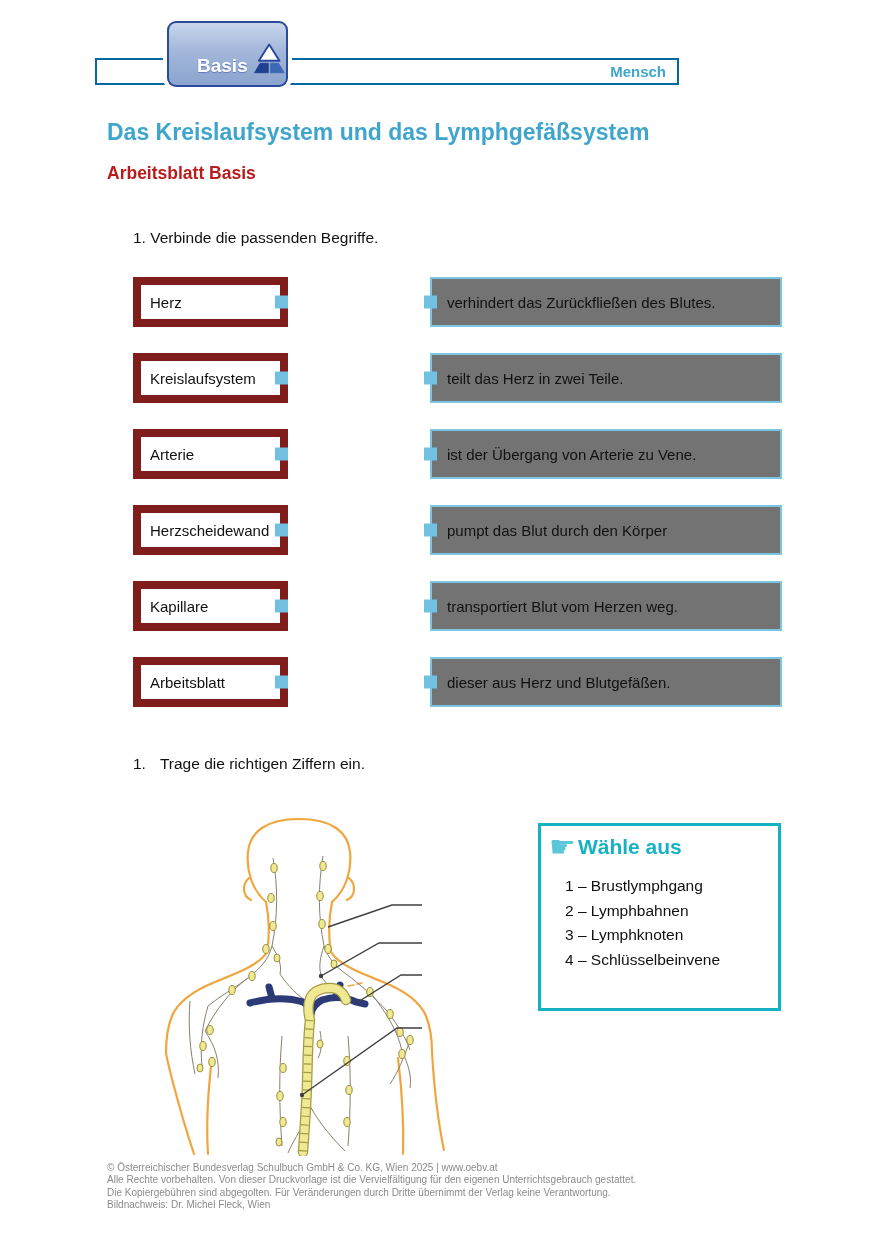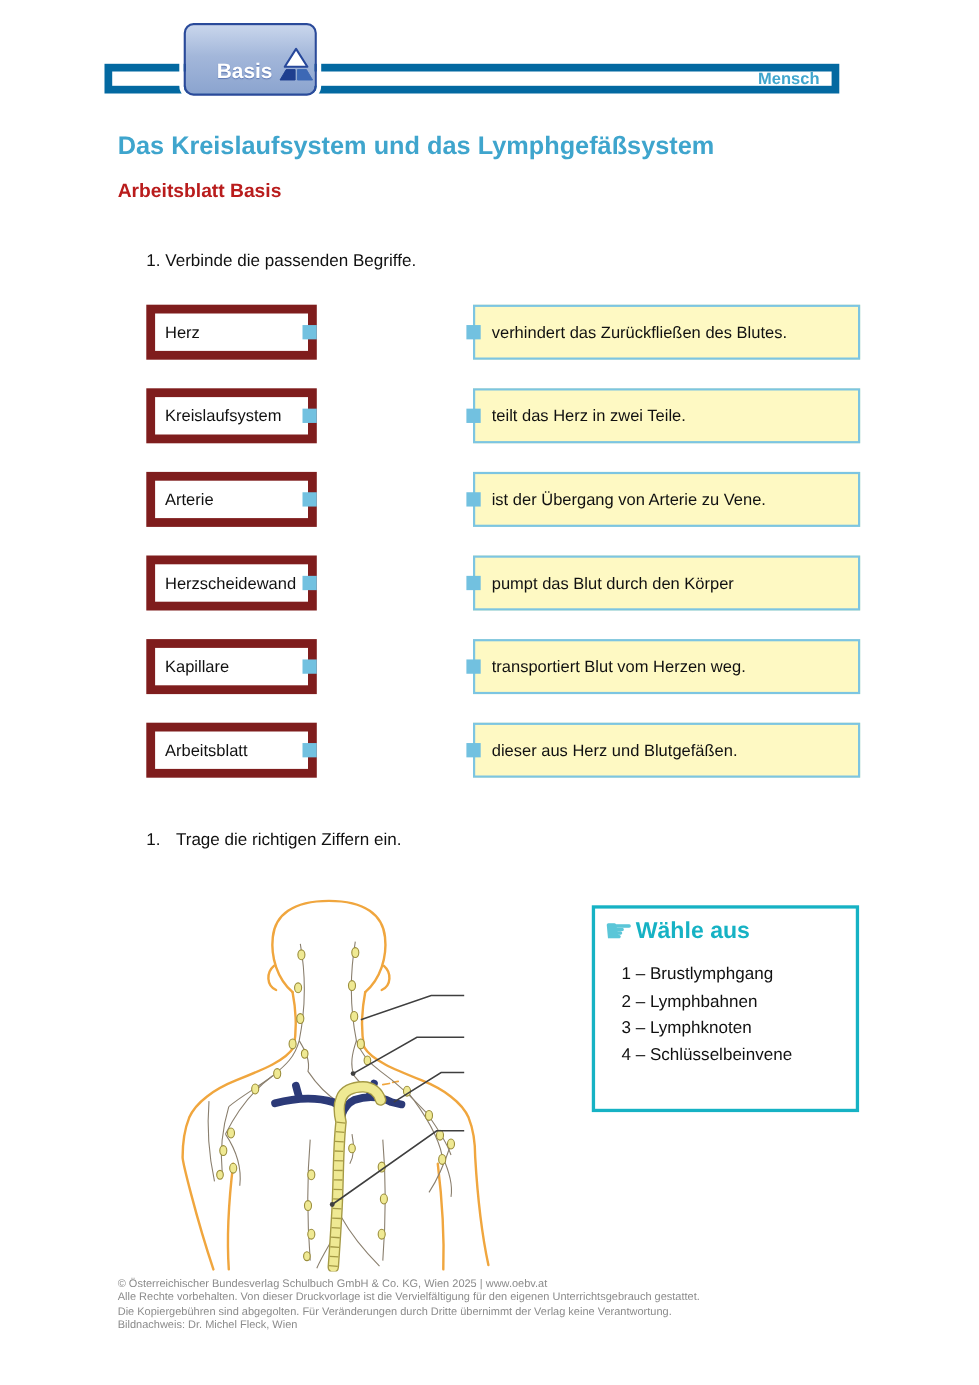--- a/index.html
+++ b/index.html
@@ -1,21 +1,21 @@
 <!DOCTYPE html>
 <html><head>
 <meta charset="utf-8">
 <style>
   html,body{margin:0;padding:0;background:#ffffff;}
   .page{position:relative;width:890px;height:1259px;background:#ffffff;
         font-family:"Liberation Sans", sans-serif;overflow:hidden;color:#111;}
 
   
-  .band{position:absolute;left:95px;top:58px;width:668px;height:27px;
-        border:7px solid #0369a1;box-sizing:border-box;background:#fff;
+  .band{position:absolute;left:95px;top:58px;width:584px;height:27px;
+        border:2px solid #0369a1;box-sizing:border-box;background:#fff;
         display:flex;align-items:center;justify-content:flex-end;padding-right:11px;}
   .band-label{color:#3fa5cd;font-weight:bold;font-size:15px;}
   .logo{position:absolute;left:167px;top:21px;width:121px;height:66px;
         border:2px solid #2a4a9a;border-radius:9px;box-sizing:border-box;
         background:linear-gradient(180deg,#c9d6ec 0%,#a3b7da 45%,#8ba4cf 100%);
         box-shadow:0 0 0 4px #ffffff;z-index:5;
         display:flex;align-items:flex-end;justify-content:center;gap:4px;padding-bottom:7px;padding-left:28px;}
   .logo-text{color:#ffffff;font-weight:bold;font-size:19px;line-height:1;
              text-shadow:0 1px 1px rgba(40,70,150,.5);margin-bottom:3px;}
 
@@ -26,21 +26,21 @@
   .instr1{position:absolute;left:133px;top:229px;font-size:15.5px;}
   .instr2{position:absolute;left:133px;top:755px;font-size:15.5px;}
   .instr2 .num{display:inline-block;margin-right:14px;}
 
   
   .match{position:absolute;left:133px;top:277px;display:flex;flex-direction:column;gap:26px;}
   .mrow{display:flex;align-items:stretch;height:50px;}
   .lbox{width:155px;border:8px solid #7f1d1d;box-sizing:border-box;position:relative;
         display:flex;align-items:center;padding-left:9px;font-size:15px;background:#fff;}
   .rbox{width:352px;border:2px solid #7cc5e2;box-sizing:border-box;position:relative;
-        display:flex;align-items:center;padding-left:15px;font-size:15px;background:#fef9c3;
+        display:flex;align-items:center;padding-left:15px;font-size:15px;background:#737373;
         margin-left:142px;}
   .dot{position:absolute;top:50%;transform:translateY(-50%);width:13px;height:13px;background:#72c1e0;}
   .dot-r{right:-8px;}
   .dot-l{left:-8px;}
 
   
   .figure{position:absolute;left:160px;top:806px;width:300px;height:350px;}
 
   
   .choice{position:absolute;left:538px;top:823px;width:243px;height:188px;

